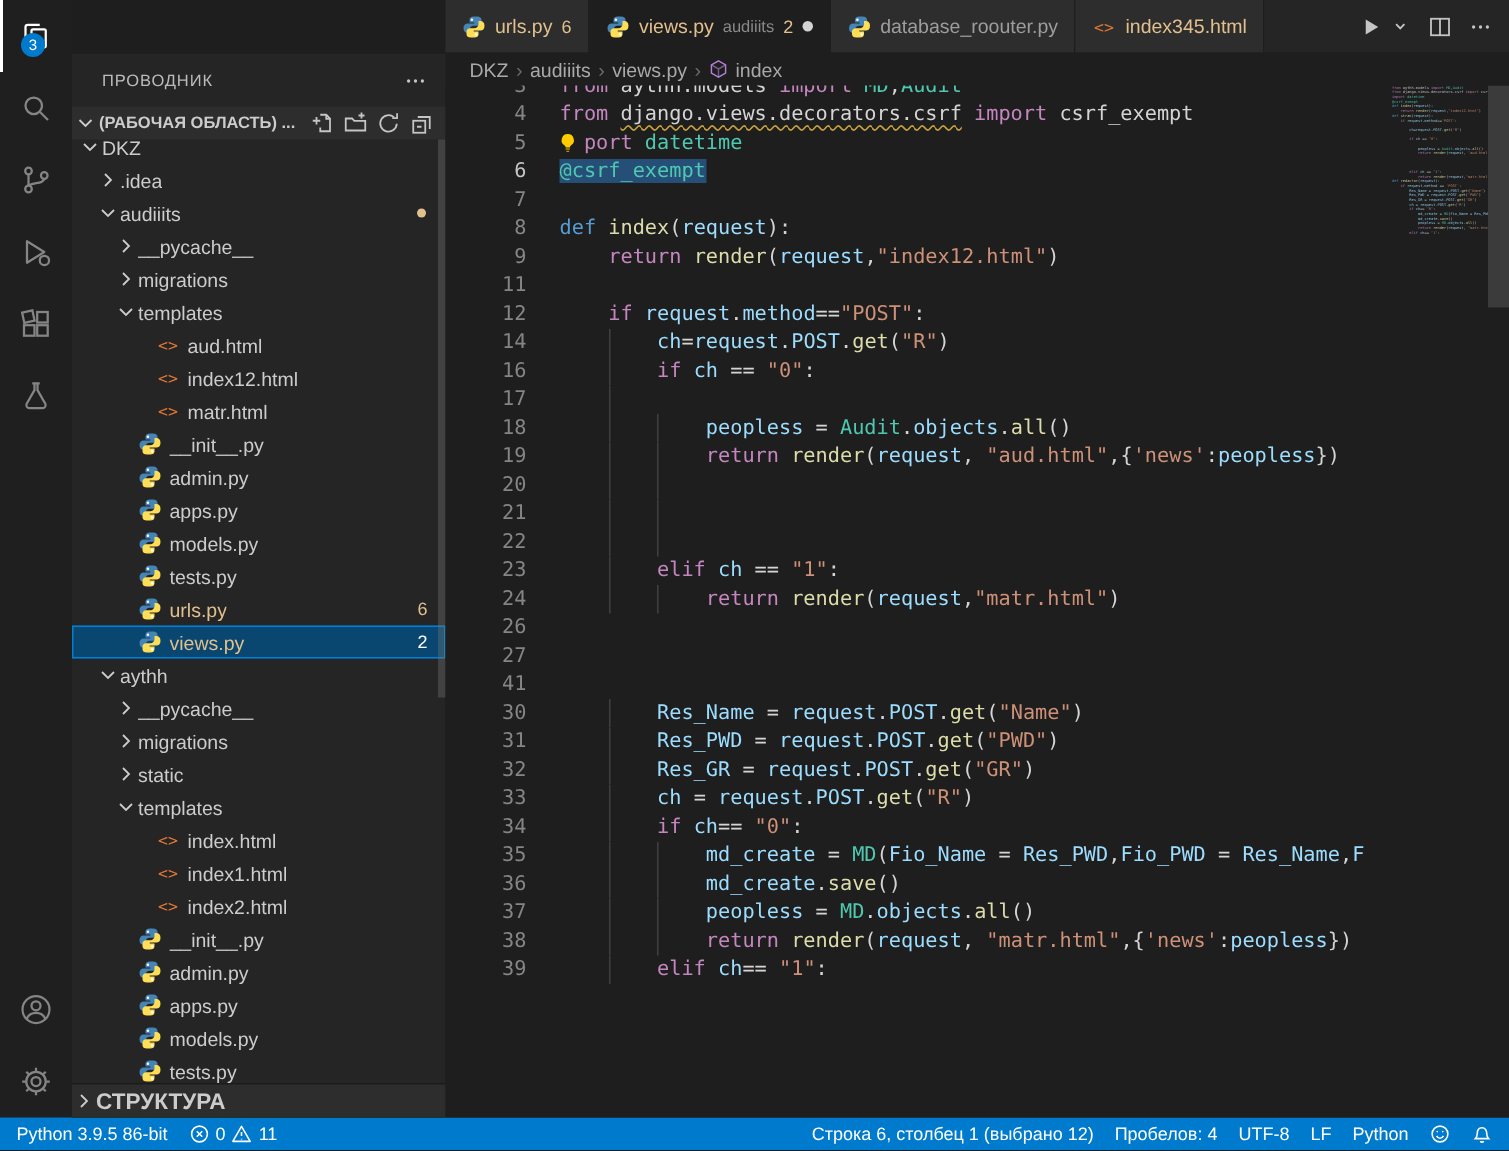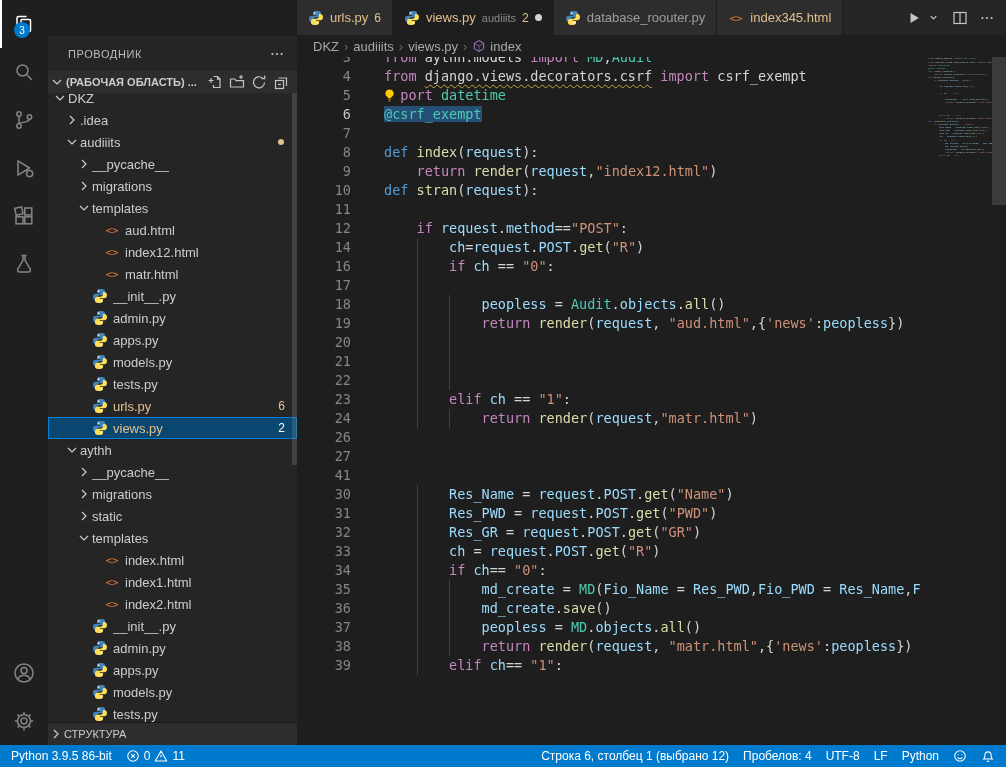--- a/index.html
+++ b/index.html
@@ -32,21 +32,21 @@
   .file-ic{width:16px;height:16px;flex:none;display:flex;align-items:center;justify-content:center;margin-right:5px;}
   .tree-label{overflow:hidden;text-overflow:ellipsis;}
   .tree-label.modified{color:var(--git-modified,#e2c08d);}
   .tree-row.selected .tree-label{color:#e8e8e8;}
   .tree-row.selected .tree-label.modified{color:var(--git-modified,#e2c08d);}
   .tree-badge{margin-left:auto;margin-right:12px;font-size:12px;color:var(--git-modified,#e2c08d);}
   .tree-row.selected .tree-badge{color:#ffffff;}
   .tree-dot{margin-left:auto;margin-right:13px;width:6px;height:6px;border-radius:50%;background:var(--git-modified,#e2c08d);}
   .sidebar-scroll{position:absolute;right:0;top:57px;width:5px;height:372px;background:rgba(121,121,121,.35);}
   .structure-header{height:22px;flex:none;display:flex;align-items:center;background:var(--section-header-bg,#2d2d2d);
-    border-top:1px solid rgba(0,0,0,.4);font-size:11px;font-weight:normal;color:#ccc;}
+    border-top:1px solid rgba(0,0,0,.4);font-size:15px;font-weight:bold;color:#ccc;}
 
   
   .editor-group{flex:1;display:flex;flex-direction:column;min-width:0;}
   .tab-bar{height:35px;flex:none;background:var(--tab-bar-bg,#252526);display:flex;align-items:stretch;}
   .tabs{display:flex;}
   .tab{display:flex;align-items:center;gap:6px;padding:0 11px;background:var(--tab-inactive-bg,#2d2d2d);
     border-right:1px solid #1e1e1e;font-size:13px;color:#9d9d9d;cursor:pointer;}
   .tab.active{background:var(--editor-bg,#1e1e1e);}
   .tab .tab-label.modified{color:var(--git-modified,#e2c08d);}
   .tab .tab-hint{font-size:11px;color:#8a8a8a;}
@@ -58,21 +58,21 @@
 
   .breadcrumbs{height:22px;flex:none;display:flex;align-items:center;padding-left:16px;font-size:13px;color:#a9a9a9;background:var(--editor-bg,#1e1e1e);}
   .crumb{display:flex;align-items:center;gap:4px;cursor:pointer;}
   .crumb-sep{margin:0 5px;color:#6b6b6b;}
 
   .editor{flex:1;position:relative;overflow:hidden;background:var(--editor-bg,#1e1e1e);}
   #code{margin-top:-9px;}
   .code-line{display:flex;height:19px;line-height:19px;font-family:"DejaVu Sans Mono","Liberation Mono",monospace;font-size:13.5px;white-space:pre;}
   .gutter-num{width:54px;flex:none;text-align:right;color:var(--line-number,#858585);user-select:none;}
   .gutter-num.active{color:var(--line-number-active,#c6c6c6);}
-  .code-content{margin-left:33px;position:relative;white-space:pre;}
+  .code-content{margin-left:22px;position:relative;white-space:pre;}
   .ind{display:inline-block;white-space:pre;}
   .ind.guide{box-shadow:inset 1px 0 0 var(--indent-guide,#404040);}
   .sq{text-decoration:underline;text-decoration-style:wavy;text-decoration-color:var(--squiggle,#c8a23c);text-decoration-thickness:1px;text-underline-offset:3px;}
   .sel{background:var(--selection-bg,#264f78);}
   .lightbulb{position:absolute;left:-2px;top:1px;width:18px;height:17px;background:var(--editor-bg,#1e1e1e);display:flex;align-items:center;}
 
   .minimap{position:absolute;top:0;right:14px;width:64px;overflow:hidden;opacity:.85;}
   #mm-inner{transform:scale(.24);transform-origin:0 0;width:280px;}
   .mm-line{font-family:"DejaVu Sans Mono","Liberation Mono",monospace;font-size:10px;line-height:13px;white-space:pre;}
   .editor-scrollbar{position:absolute;top:0;right:0;width:14px;height:100%;}
@@ -675,21 +675,20 @@
             <div class="code-line"><div class="gutter-num">3</div><div class="code-content"><span class="tk-k">from </span><span class="tk-w">aythh.models </span><span class="tk-k">import </span><span class="tk-t">MD</span><span class="tk-w">,</span><span class="tk-t">Audit</span></div></div>
             <div class="code-line"><div class="gutter-num">4</div><div class="code-content"><span class="tk-k">from </span><span class="tk-w sq">django.views.decorators.csrf</span><span class="tk-k"> import </span><span class="tk-w">csrf_exempt</span></div></div>
             <div class="code-line"><div class="gutter-num">5</div><div class="code-content"><span class="tk-k">import </span><span class="tk-t">datetime</span><span class="lightbulb"><svg width="15" height="15" viewBox="0 0 16 16">
                     <path fill="#ffcc00" d="M8 1.5a4.3 4.3 0 0 0-2.4 7.9c.5.4.9 1 .9 1.6h3c0-.6.4-1.2.9-1.6A4.3 4.3 0 0 0 8 1.5z"></path>
                     <path fill="#b38f00" d="M6.5 11.6h3v1h-3zM7 13.3h2v1H7z"></path>
                   </svg></span></div></div>
             <div class="code-line"><div class="gutter-num active">6</div><div class="code-content"><span class="tk-t sel">@csrf_exempt</span></div></div>
             <div class="code-line"><div class="gutter-num">7</div><div class="code-content"></div></div>
             <div class="code-line"><div class="gutter-num">8</div><div class="code-content"><span class="tk-d">def </span><span class="tk-f">index</span><span class="tk-w">(</span><span class="tk-v">request</span><span class="tk-w">):</span></div></div>
             <div class="code-line"><div class="gutter-num">9</div><div class="code-content"><span class="ind">    </span><span class="tk-k">return </span><span class="tk-f">render</span><span class="tk-w">(</span><span class="tk-v">request</span><span class="tk-w">,</span><span class="tk-s">"index12.html"</span><span class="tk-w">)</span></div></div>
-            <div class="code-line"><div class="gutter-num">10</div><div class="code-content"><span class="tk-d">def </span><span class="tk-f">stran</span><span class="tk-w">(</span><span class="tk-v">request</span><span class="tk-w">):</span></div></div>
             <div class="code-line"><div class="gutter-num">11</div><div class="code-content"></div></div>
             <div class="code-line"><div class="gutter-num">12</div><div class="code-content"><span class="ind">    </span><span class="tk-k">if </span><span class="tk-v">request</span><span class="tk-w">.</span><span class="tk-v">method</span><span class="tk-w">==</span><span class="tk-s">"POST"</span><span class="tk-w">:</span></div></div>
             <div class="code-line"><div class="gutter-num">14</div><div class="code-content"><span class="ind">    </span><span class="ind guide">    </span><span class="tk-v">ch</span><span class="tk-w">=</span><span class="tk-v">request</span><span class="tk-w">.</span><span class="tk-v">POST</span><span class="tk-w">.</span><span class="tk-f">get</span><span class="tk-w">(</span><span class="tk-s">"R"</span><span class="tk-w">)</span></div></div>
             <div class="code-line"><div class="gutter-num">16</div><div class="code-content"><span class="ind">    </span><span class="ind guide">    </span><span class="tk-k">if </span><span class="tk-v">ch</span><span class="tk-w"> == </span><span class="tk-s">"0"</span><span class="tk-w">:</span></div></div>
             <div class="code-line"><div class="gutter-num">17</div><div class="code-content"><span class="ind">    </span><span class="ind guide">    </span></div></div>
             <div class="code-line"><div class="gutter-num">18</div><div class="code-content"><span class="ind">    </span><span class="ind guide">    </span><span class="ind guide">    </span><span class="tk-v">peopless</span><span class="tk-w"> = </span><span class="tk-t">Audit</span><span class="tk-w">.</span><span class="tk-v">objects</span><span class="tk-w">.</span><span class="tk-f">all</span><span class="tk-w">()</span></div></div>
             <div class="code-line"><div class="gutter-num">19</div><div class="code-content"><span class="ind">    </span><span class="ind guide">    </span><span class="ind guide">    </span><span class="tk-k">return </span><span class="tk-f">render</span><span class="tk-w">(</span><span class="tk-v">request</span><span class="tk-w">, </span><span class="tk-s">"aud.html"</span><span class="tk-w">,{</span><span class="tk-s">'news'</span><span class="tk-w">:</span><span class="tk-v">peopless</span><span class="tk-w">})</span></div></div>
             <div class="code-line"><div class="gutter-num">20</div><div class="code-content"><span class="ind">    </span><span class="ind guide">    </span><span class="ind guide">    </span></div></div>
             <div class="code-line"><div class="gutter-num">21</div><div class="code-content"><span class="ind">    </span><span class="ind guide">    </span><span class="ind guide">    </span></div></div>
             <div class="code-line"><div class="gutter-num">22</div><div class="code-content"><span class="ind">    </span><span class="ind guide">    </span><span class="ind guide">    </span></div></div>

